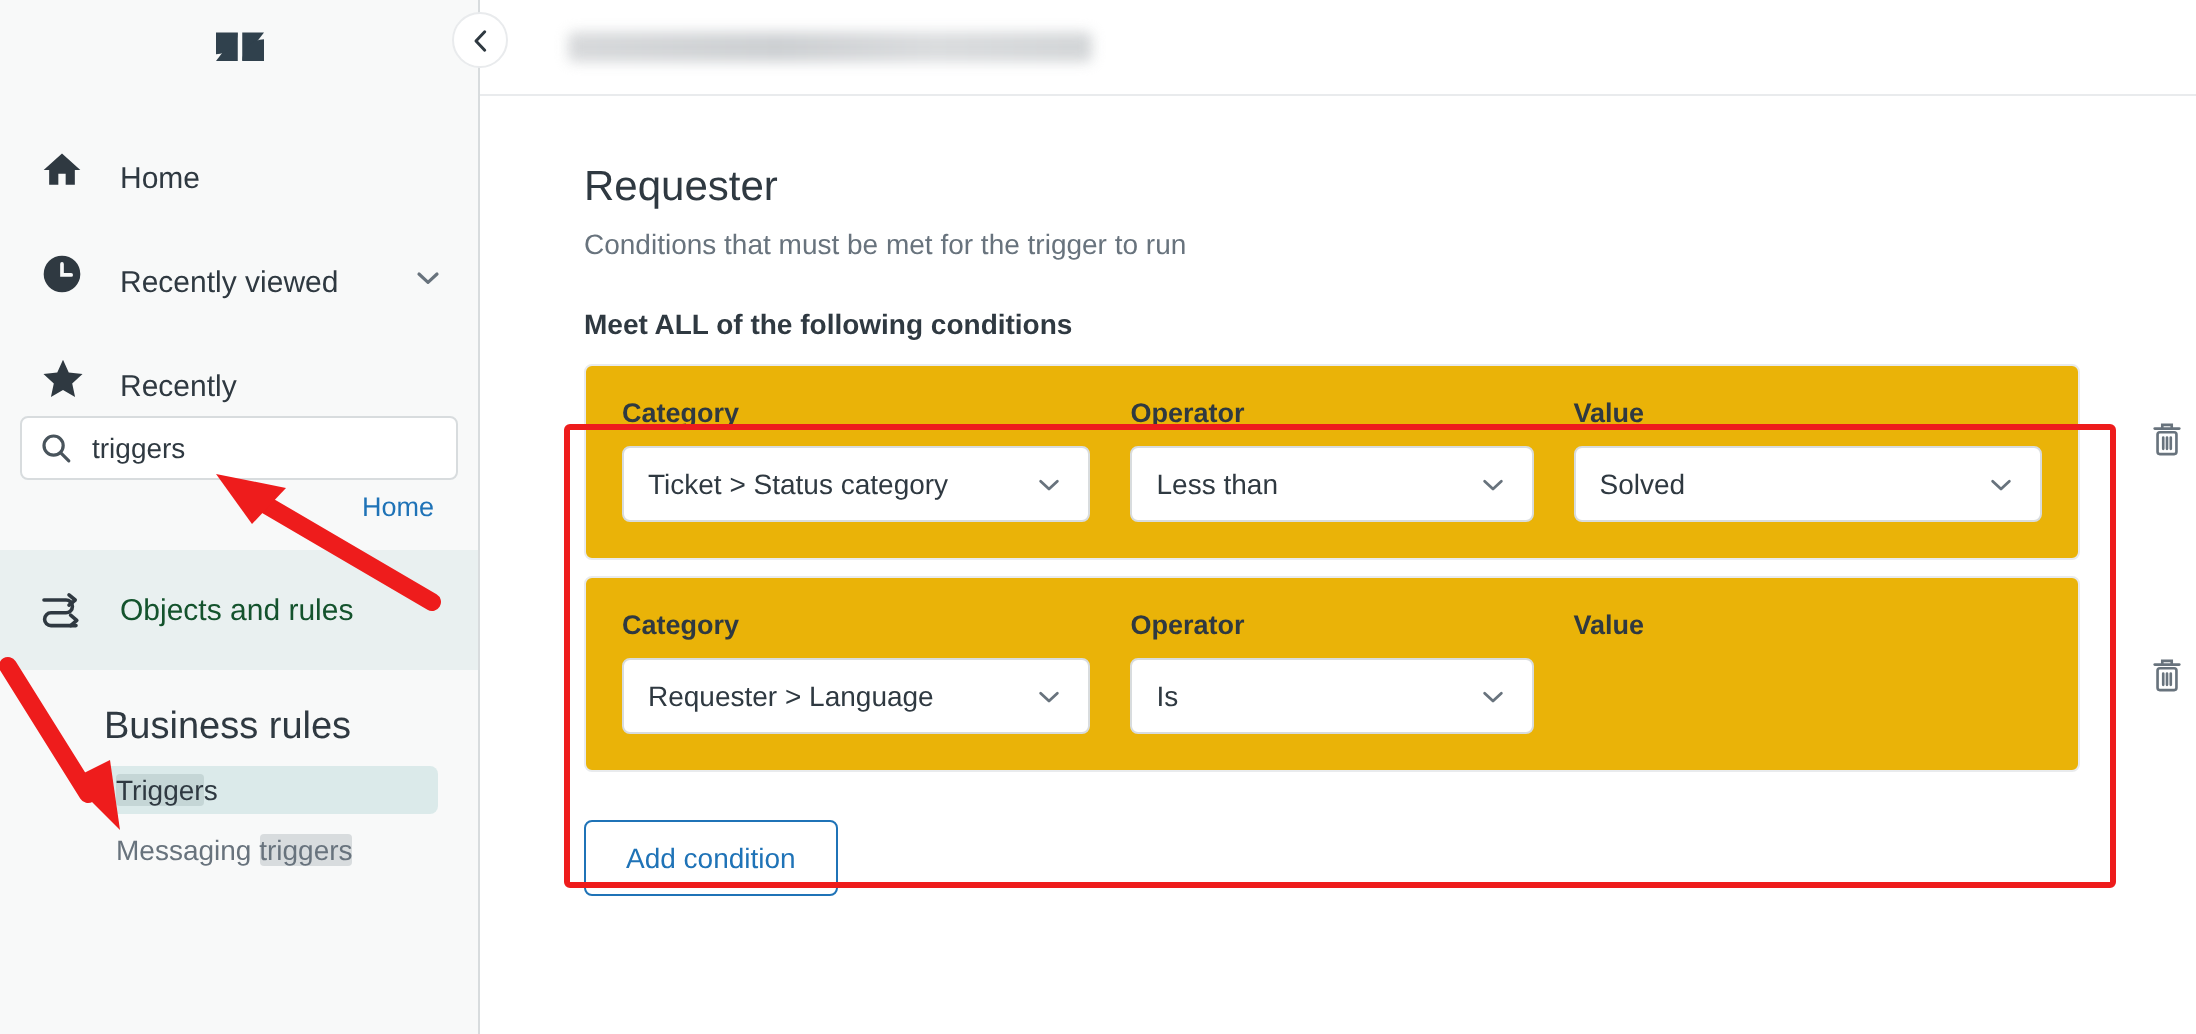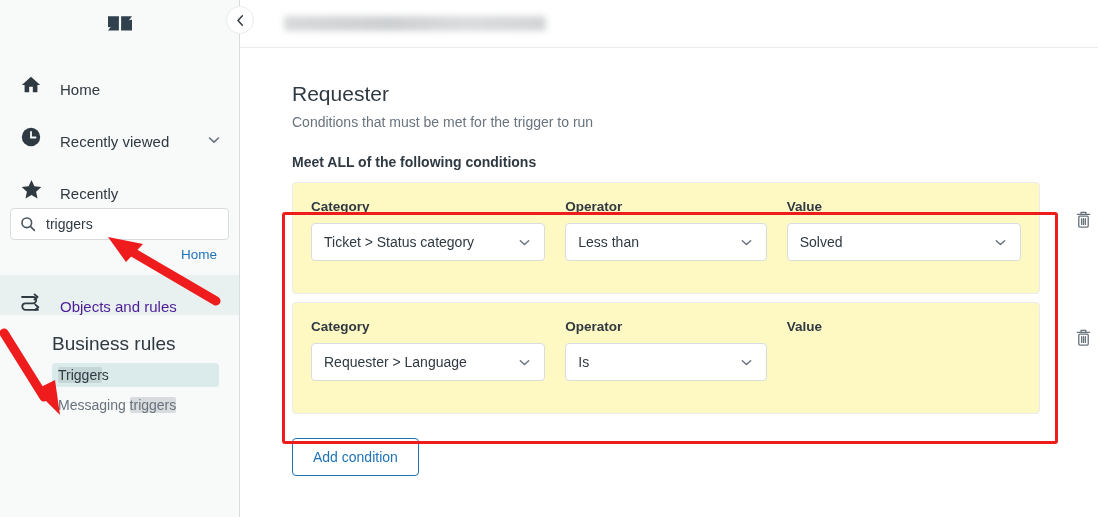--- a/index.html
+++ b/index.html
@@ -39,25 +39,25 @@
     height: 32px; background: #fff;
     border: 1px solid #d8dcde; border-radius: 4px;
     padding: 0 9px;
   }
   .search-box .s-ic { flex: 0 0 16px; display:flex; align-items:center; color:#49545c; }
   .search-val { margin-left: 10px; font-size: 14px; color: #2f3941; }
   .clear-row { text-align: right; padding: 5px 12px 0 0; }
   .clear-link { color: #1f73b7; font-size: 13.5px; cursor: pointer; }
 
   .obj-row {
-    display: flex; align-items: flex-end;
-    height: 40px; padding: 0 18px;
+    display: flex; align-items: center;
+    height: 60px; padding: 0 18px;
     background: #e9f0f0;
     margin-top: 12px;
-    color: #4c1d95; font-size: 15px;
+    color: #14532d; font-size: 15px;
   }
   .obj-row .ic { width: 26px; height: 26px; display:flex; align-items:center; justify-content:center; flex:0 0 26px;}
   .obj-row .lbl { margin-left: 16px; }
 
   .group-title {
     font-size: 19px; font-weight: normal; color: #2f3941;
     padding: 18px 0 0 52px;
   }
   .sub-item {
     margin: 8px 20px 0 52px; padding: 4px 6px;
@@ -89,21 +89,21 @@
   }
 
   .content { padding: 34px 0 0 52px; }
   .h-title { font-size: 21px; color: #2f3941; font-weight: normal; }
   .h-sub { font-size: 14px; color: #68737d; margin-top: 8px; }
   .meet-all { font-size: 14px; font-weight: bold; color: #2f3941; margin-top: 24px; }
 
   .cond-area { position: relative; margin-top: 12px; width: 800px; }
   .cond-card {
     border: 1px solid #e9ebed; border-radius: 4px;
-    background: #fef9c3; padding: 16px 18px 32px 18px;
+    background: #eab308; padding: 16px 18px 18px 18px;
     width: 748px;
     position: relative;
   }
   .cond-card + .cond-card { margin-top: 8px; }
   .cond-grid { display: flex; gap: 20px; }
   .fld { }
   .fld.cat { width: 250px; }
   .fld.op  { width: 215px; }
   .fld.val { width: 250px; }
   .fld-label { font-size: 13.5px; font-weight: bold; color: #2f3941; margin-bottom: 9px; }

